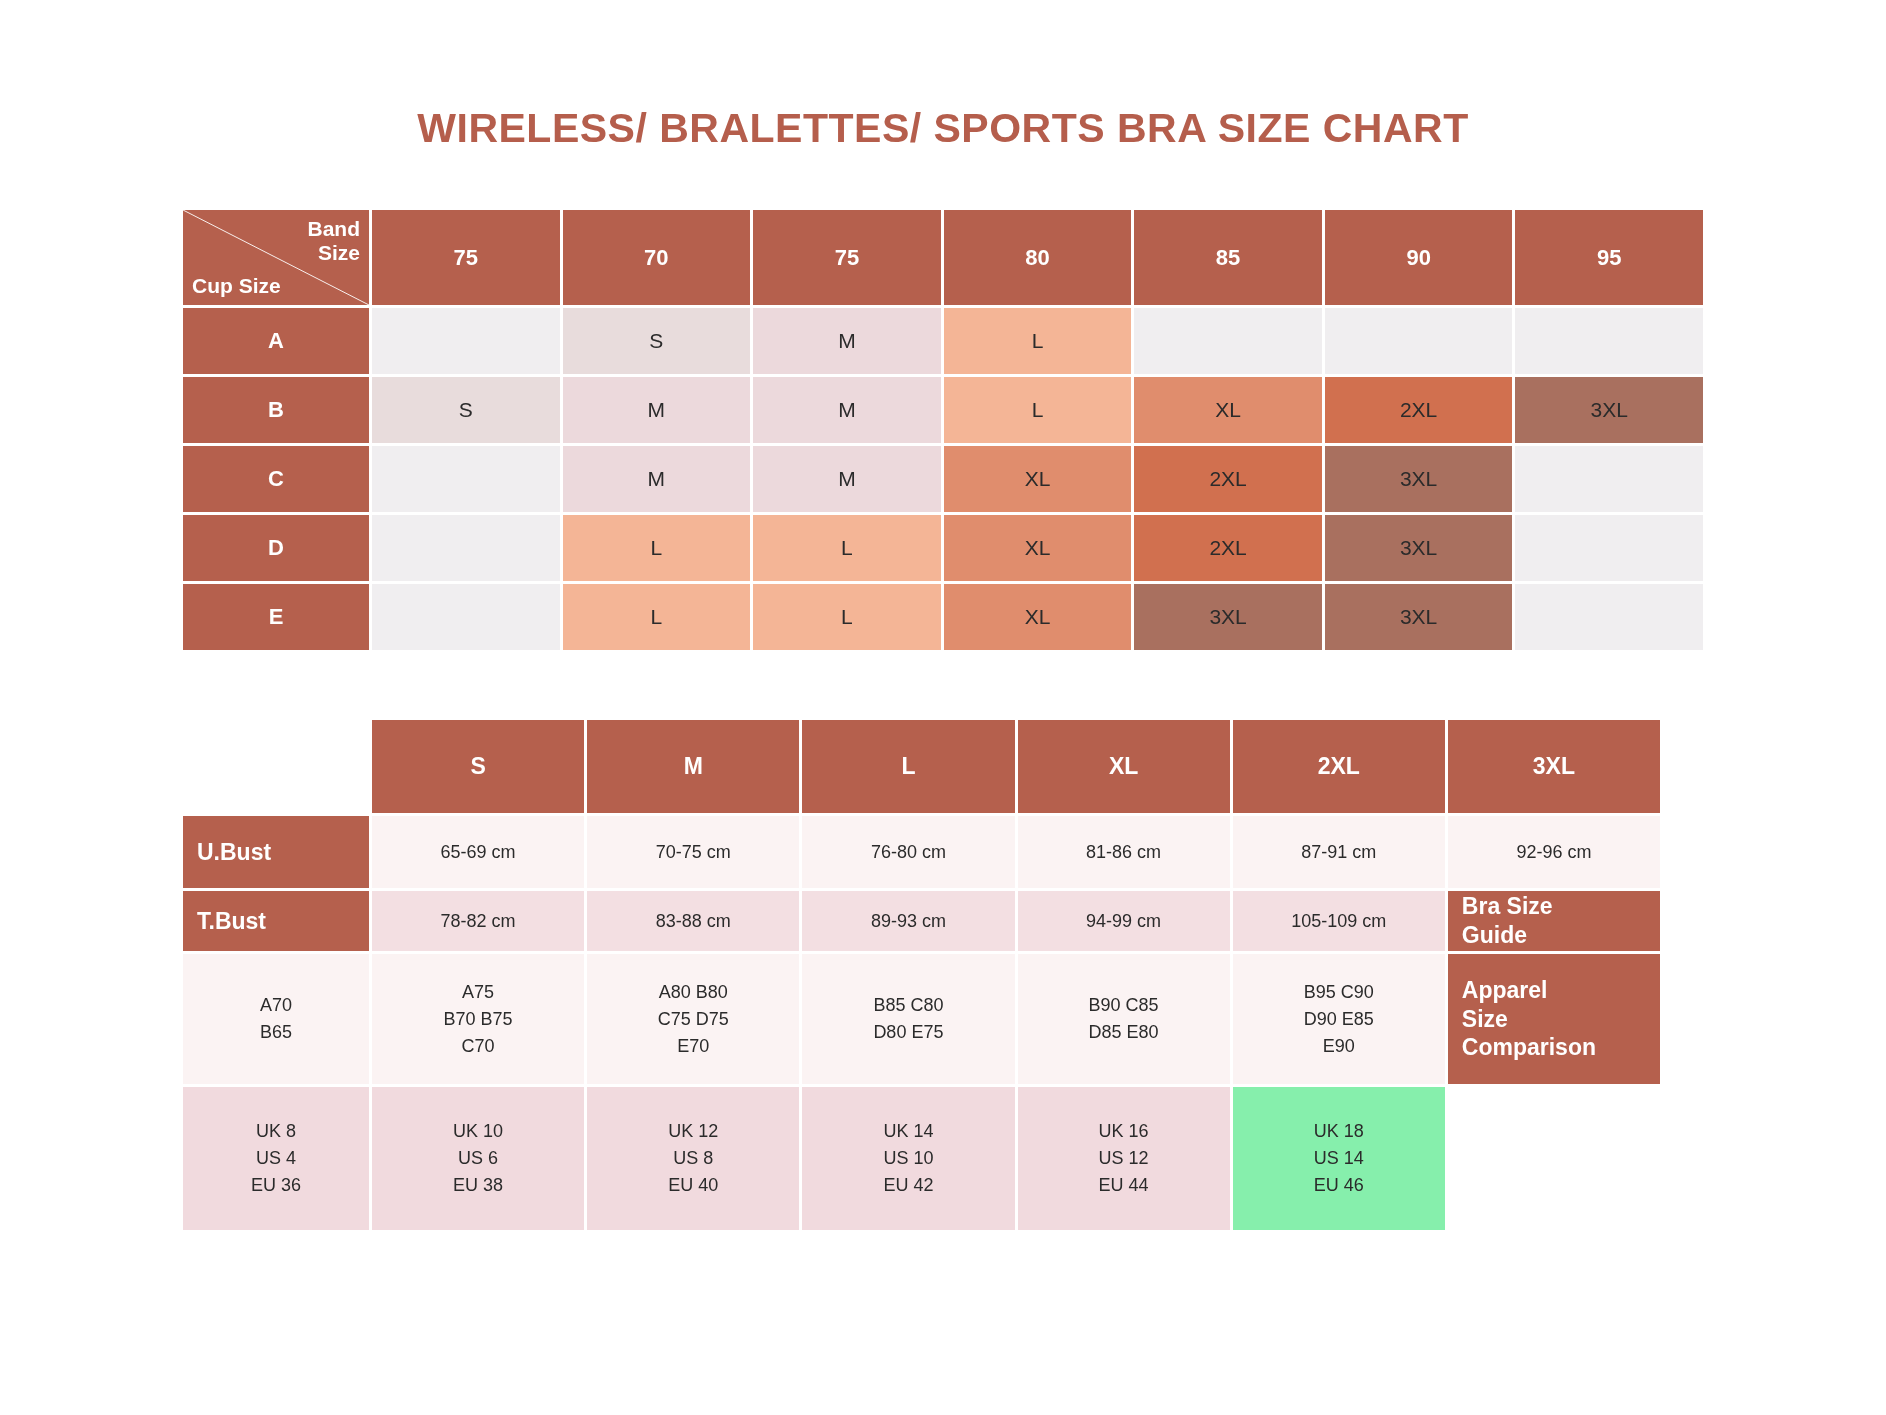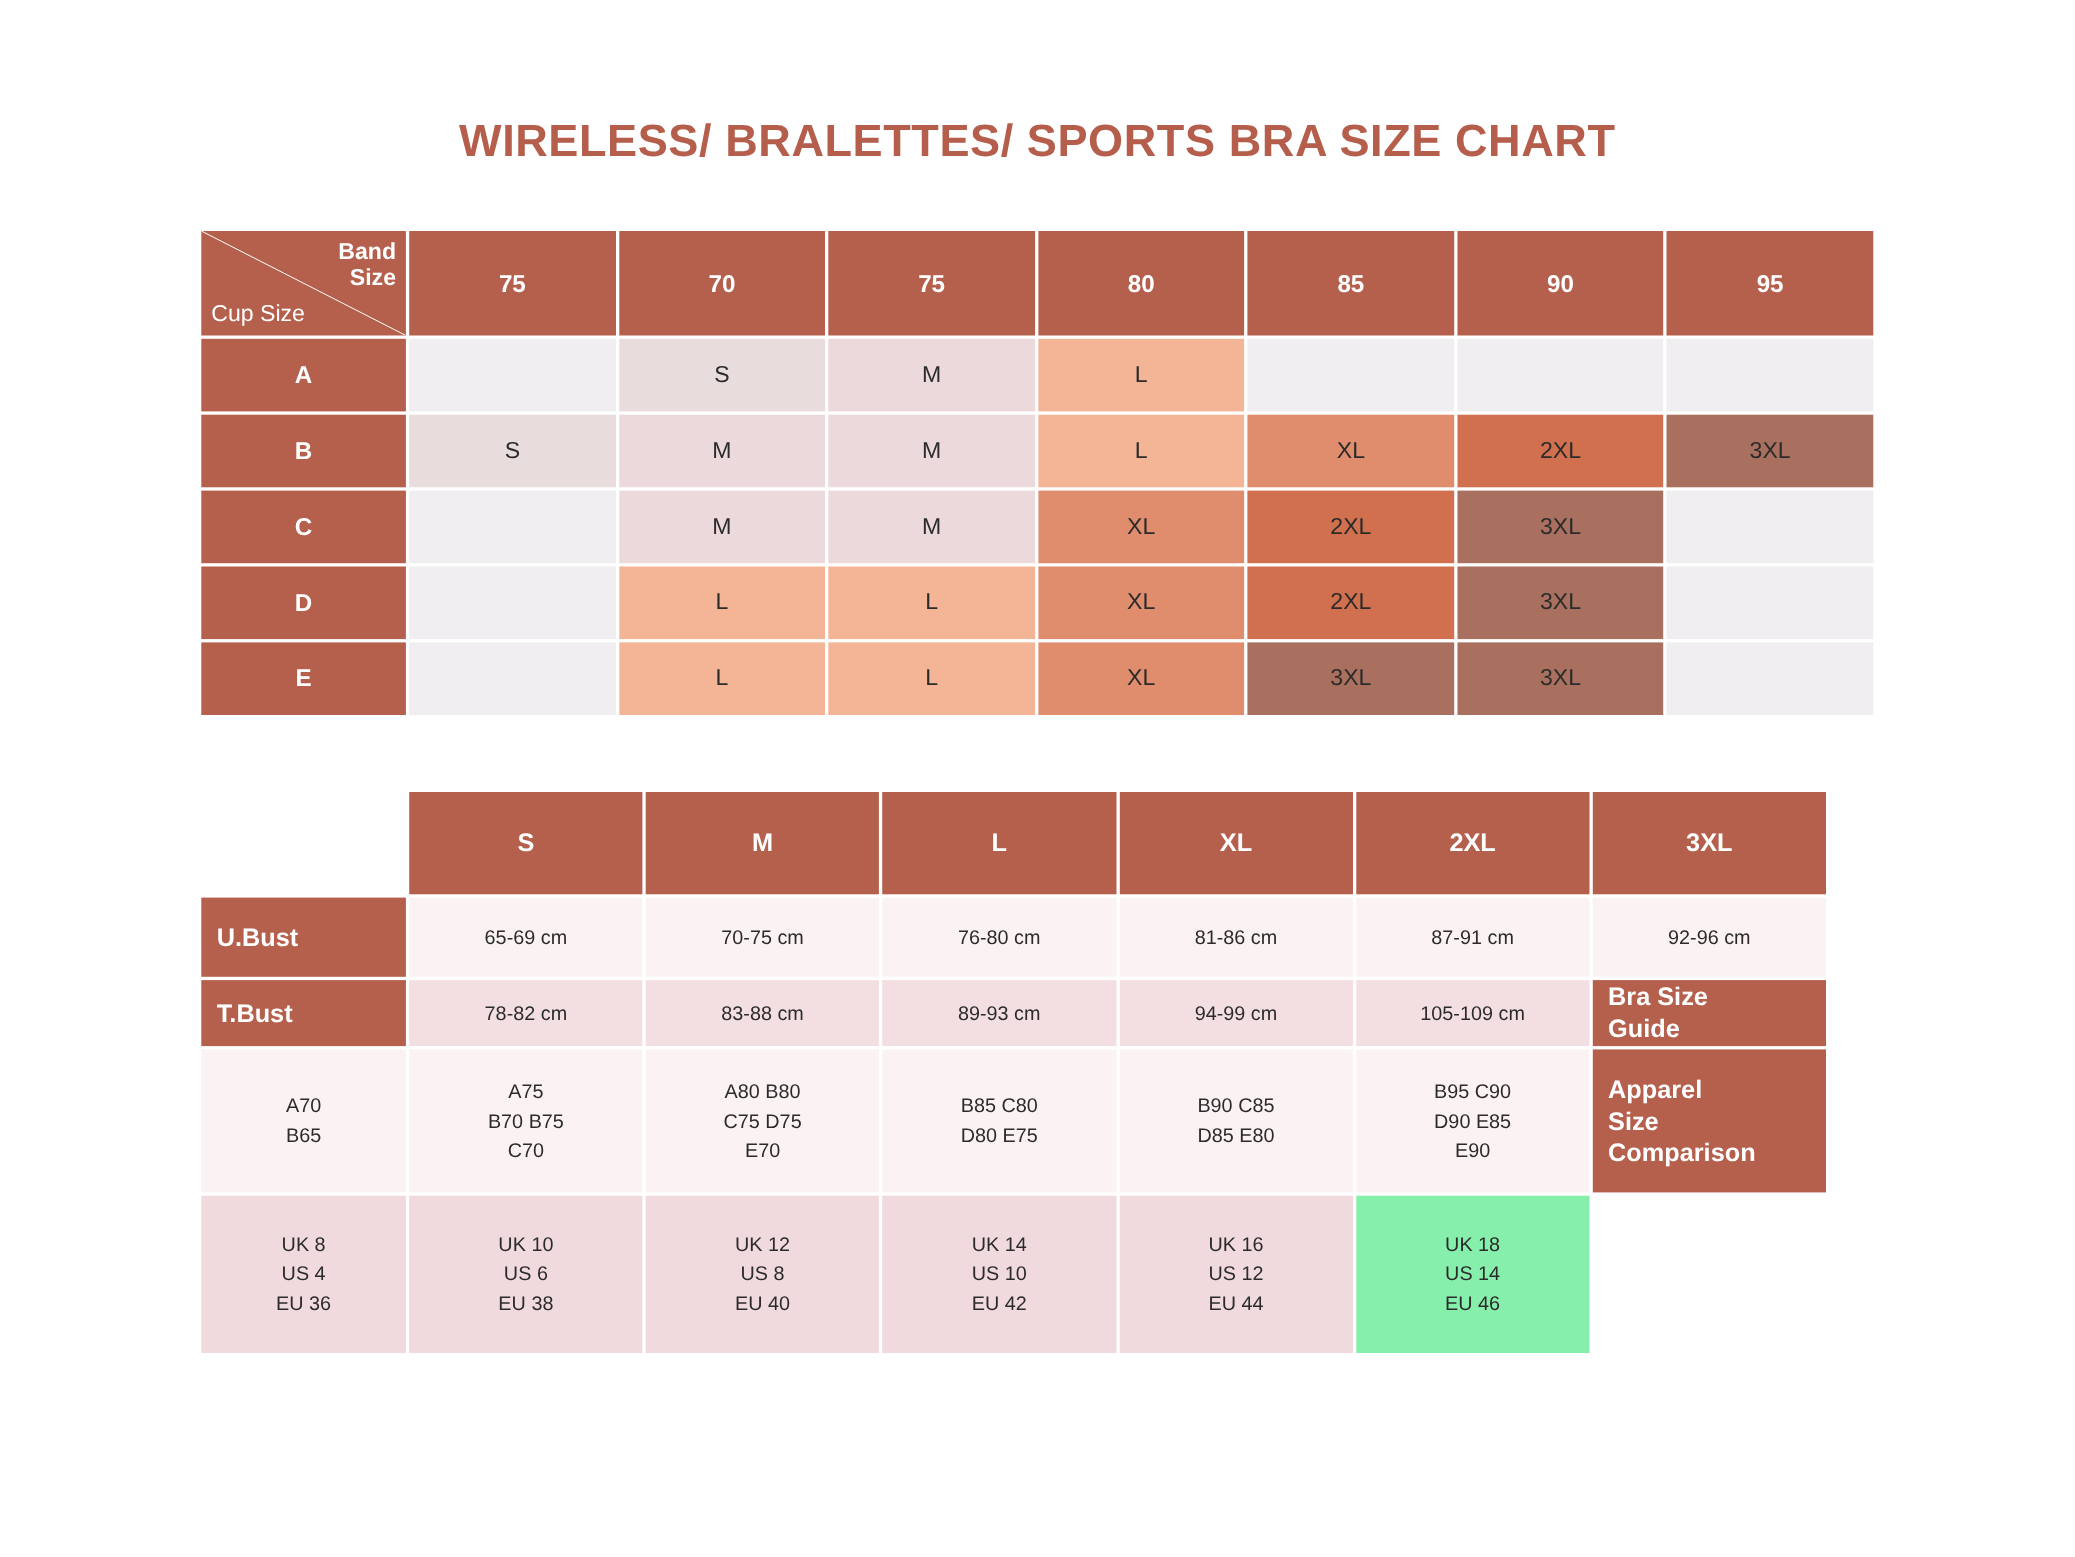--- a/index.html
+++ b/index.html
@@ -96,21 +96,21 @@
     font-weight: bold;
     line-height: 1.12;
     text-align: right;
   }
   .corner .cup-lbl {
     position: absolute;
     bottom: 7px;
     left: 9px;
     color: #ffffff;
     font-size: 21px;
-    font-weight: normal;
+    font-weight: bold;
     line-height: 1.12;
     text-align: center;
   }
 
   
   #table-two {
     top: 720px;
     left: 183px;
     width: 1477px;
     grid-template-columns: 186px repeat(6, 1fr);

